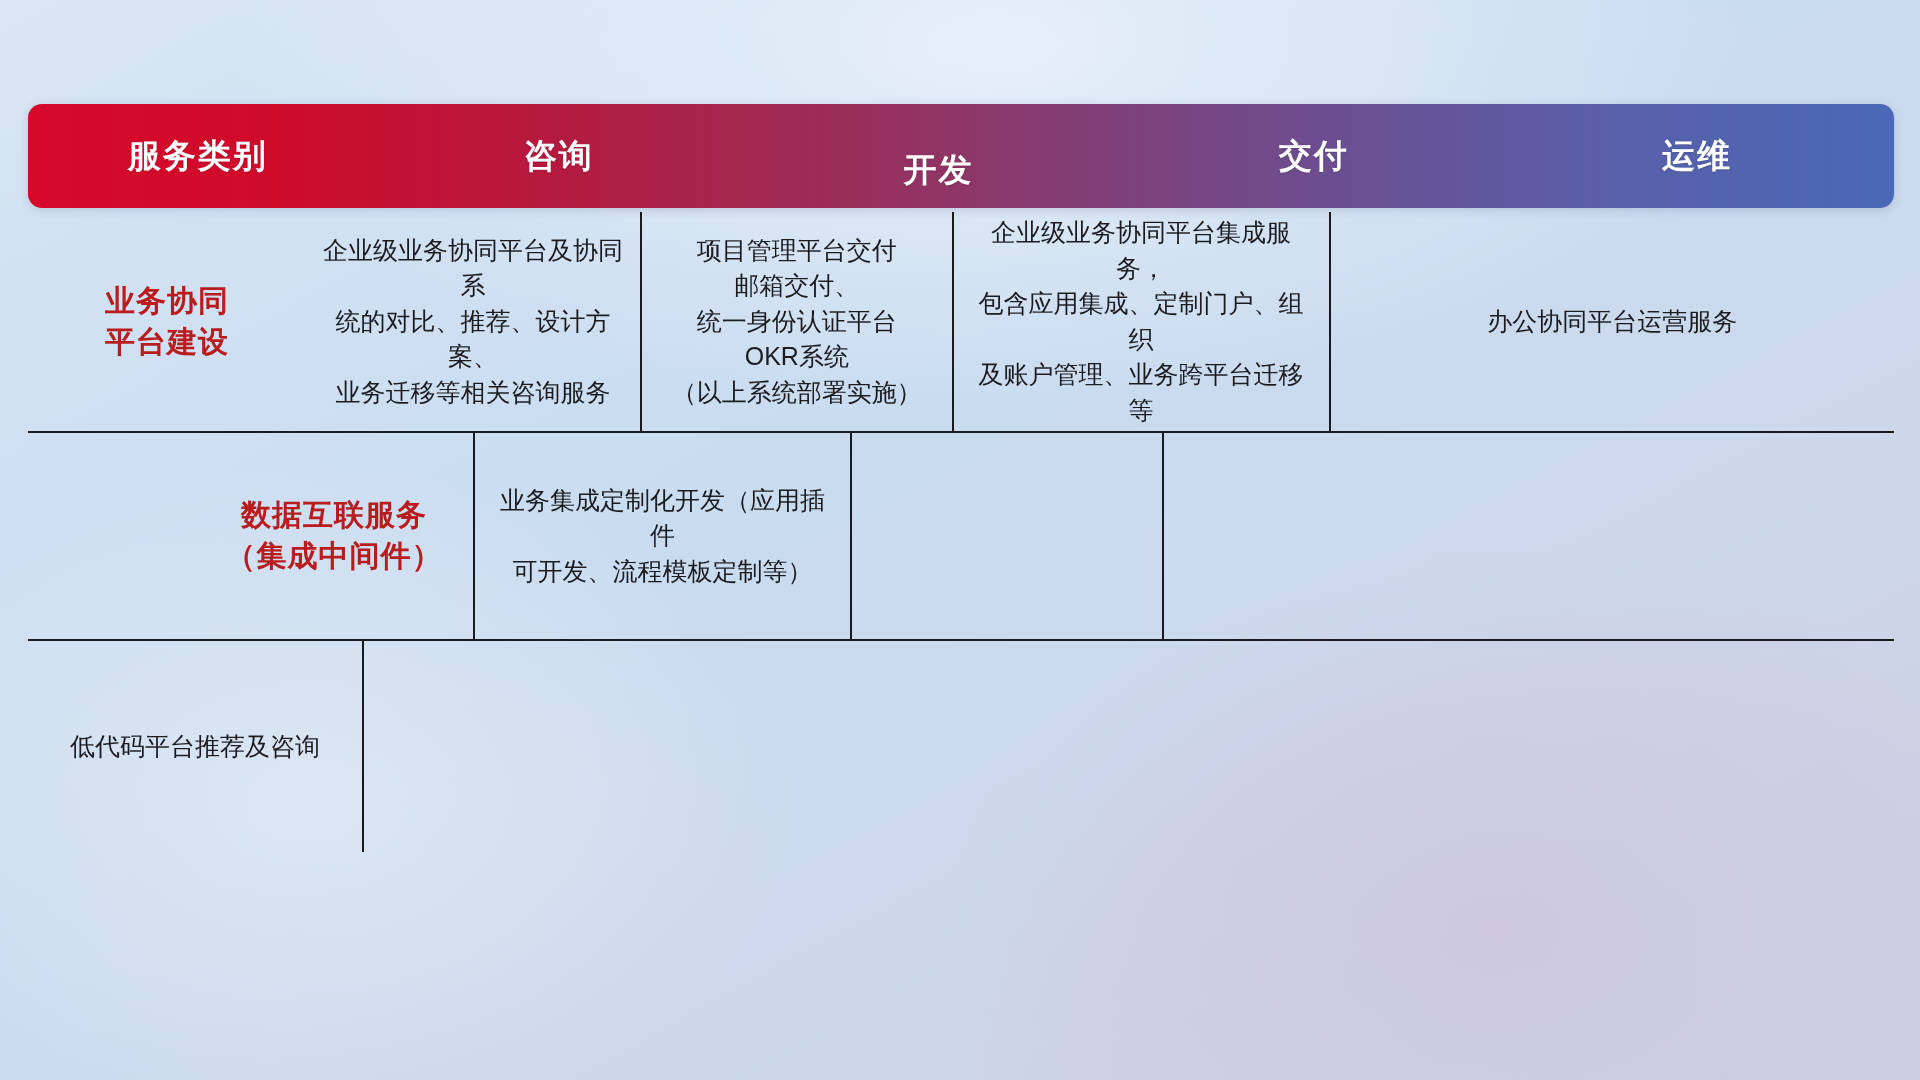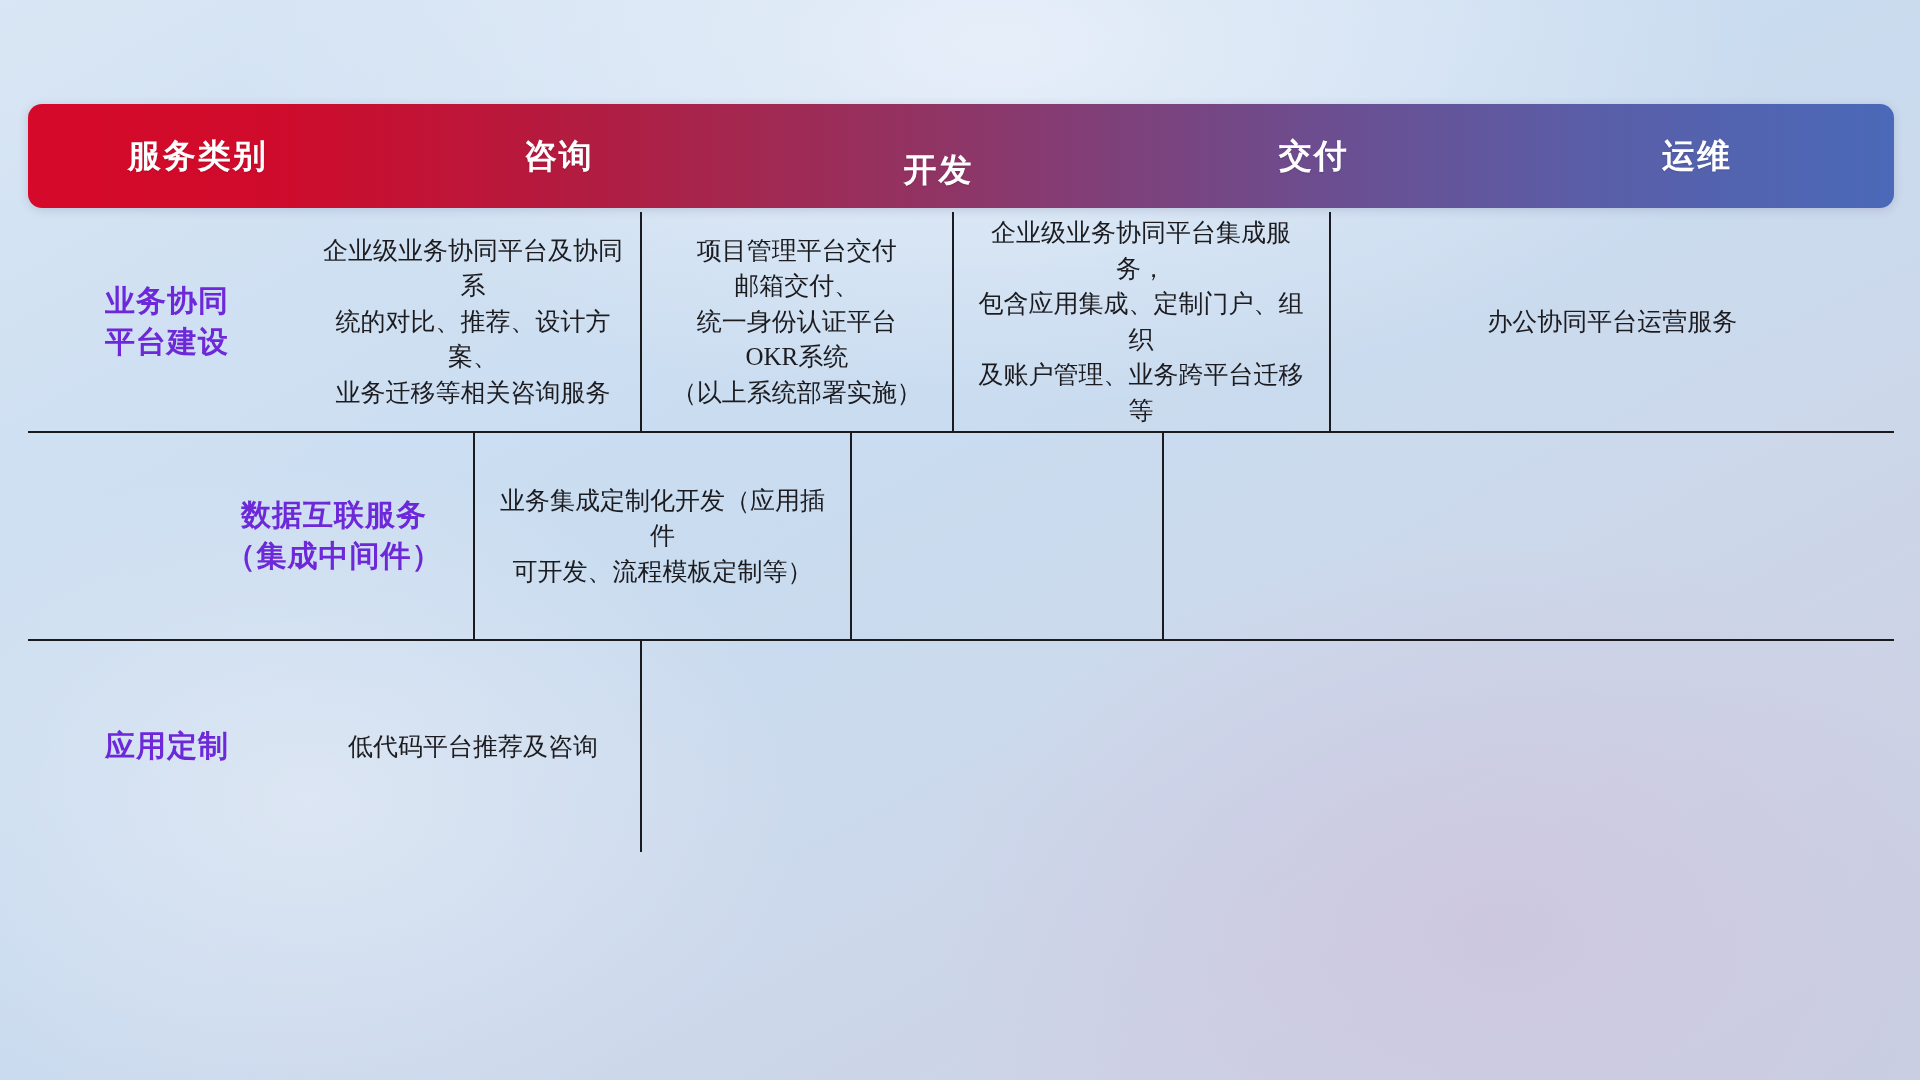--- a/index.html
+++ b/index.html
@@ -23,21 +23,20 @@
     width: 1920px;
     height: 1080px;
   }
 
   
   .table-wrap {
     position: absolute;
     left: 28px;
     top: 104px;
     width: 1866px;
-    font-family: Liberation Serif, serif;
   }
 
   
   .thead {
     display: flex;
     height: 104px;
     border-radius: 14px;
     background: linear-gradient(90deg,
         #d6092a 0%,
         #cf0b2b 13%,
@@ -83,21 +82,21 @@
     font-size: 25px;
     line-height: 1.42;
     color: #1c1c20;
     text-align: center;
     white-space: pre-line;
   }
   
   .td.sep { border-left: 2px solid #1b1b1f; }
 
   .td.cat {
-    color: #6d28d9;
+    color: #b91c1c;
     font-weight: 700;
     font-size: 30px;
     letter-spacing: 1px;
     line-height: 1.36;
   }
 
   .hc0 { width: 18.2%; }
   .hc1 { width: 20.5%; }
   .hc2 { width: 20.2%; margin-top: 28px; }
   .hc3 { width: 20.0%; }
@@ -160,20 +159,19 @@
       <div class="tr r2">
         <div class="td cat bc0">数据互联服务
 （集成中间件）</div>
         <div class="td sep bc2">业务集成定制化开发（应用插件
 可开发、流程模板定制等）</div>
         <div class="td sep bc3"></div>
         <div class="td sep bc4"></div>
       </div>
 
       <div class="tr r3">
-        <div class="td cat bc0">应用定制</div>
         <div class="td bc1">低代码平台推荐及咨询</div>
         <div class="td sep bc4"></div>
       </div>
 
     </div>
   </div>
 </div>
 
 </body></html>

